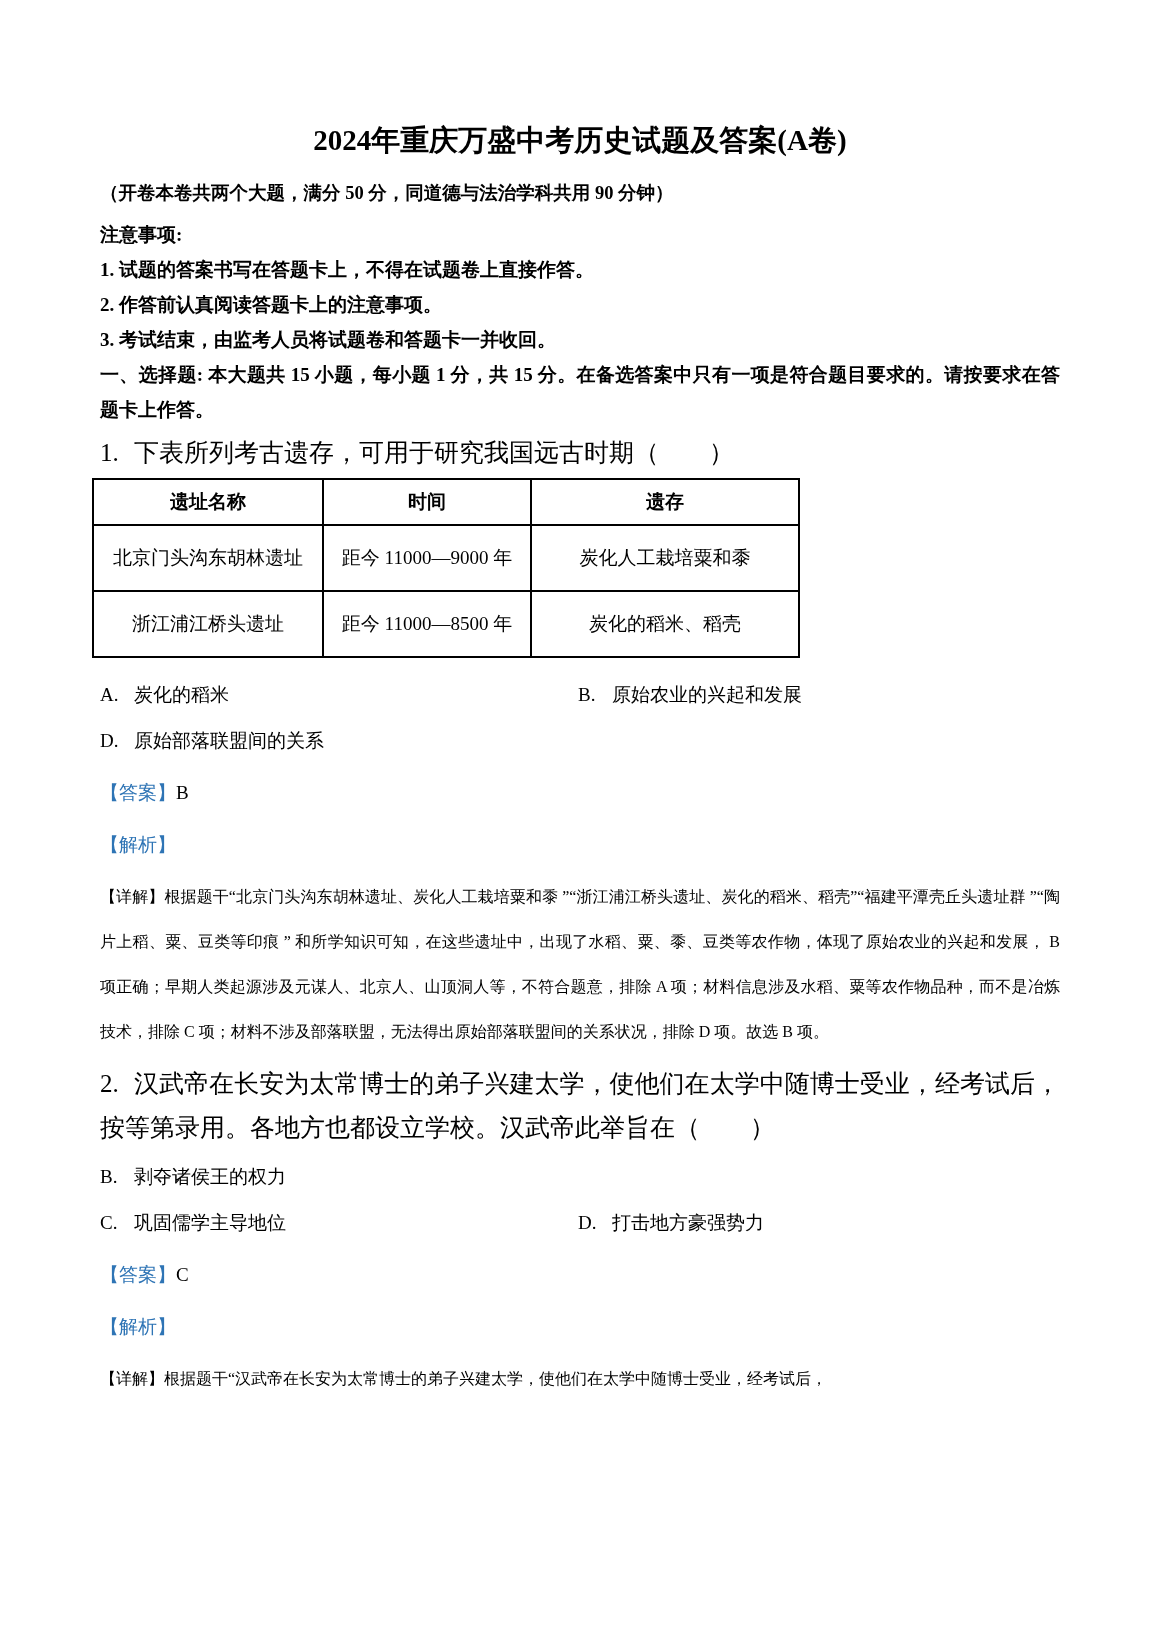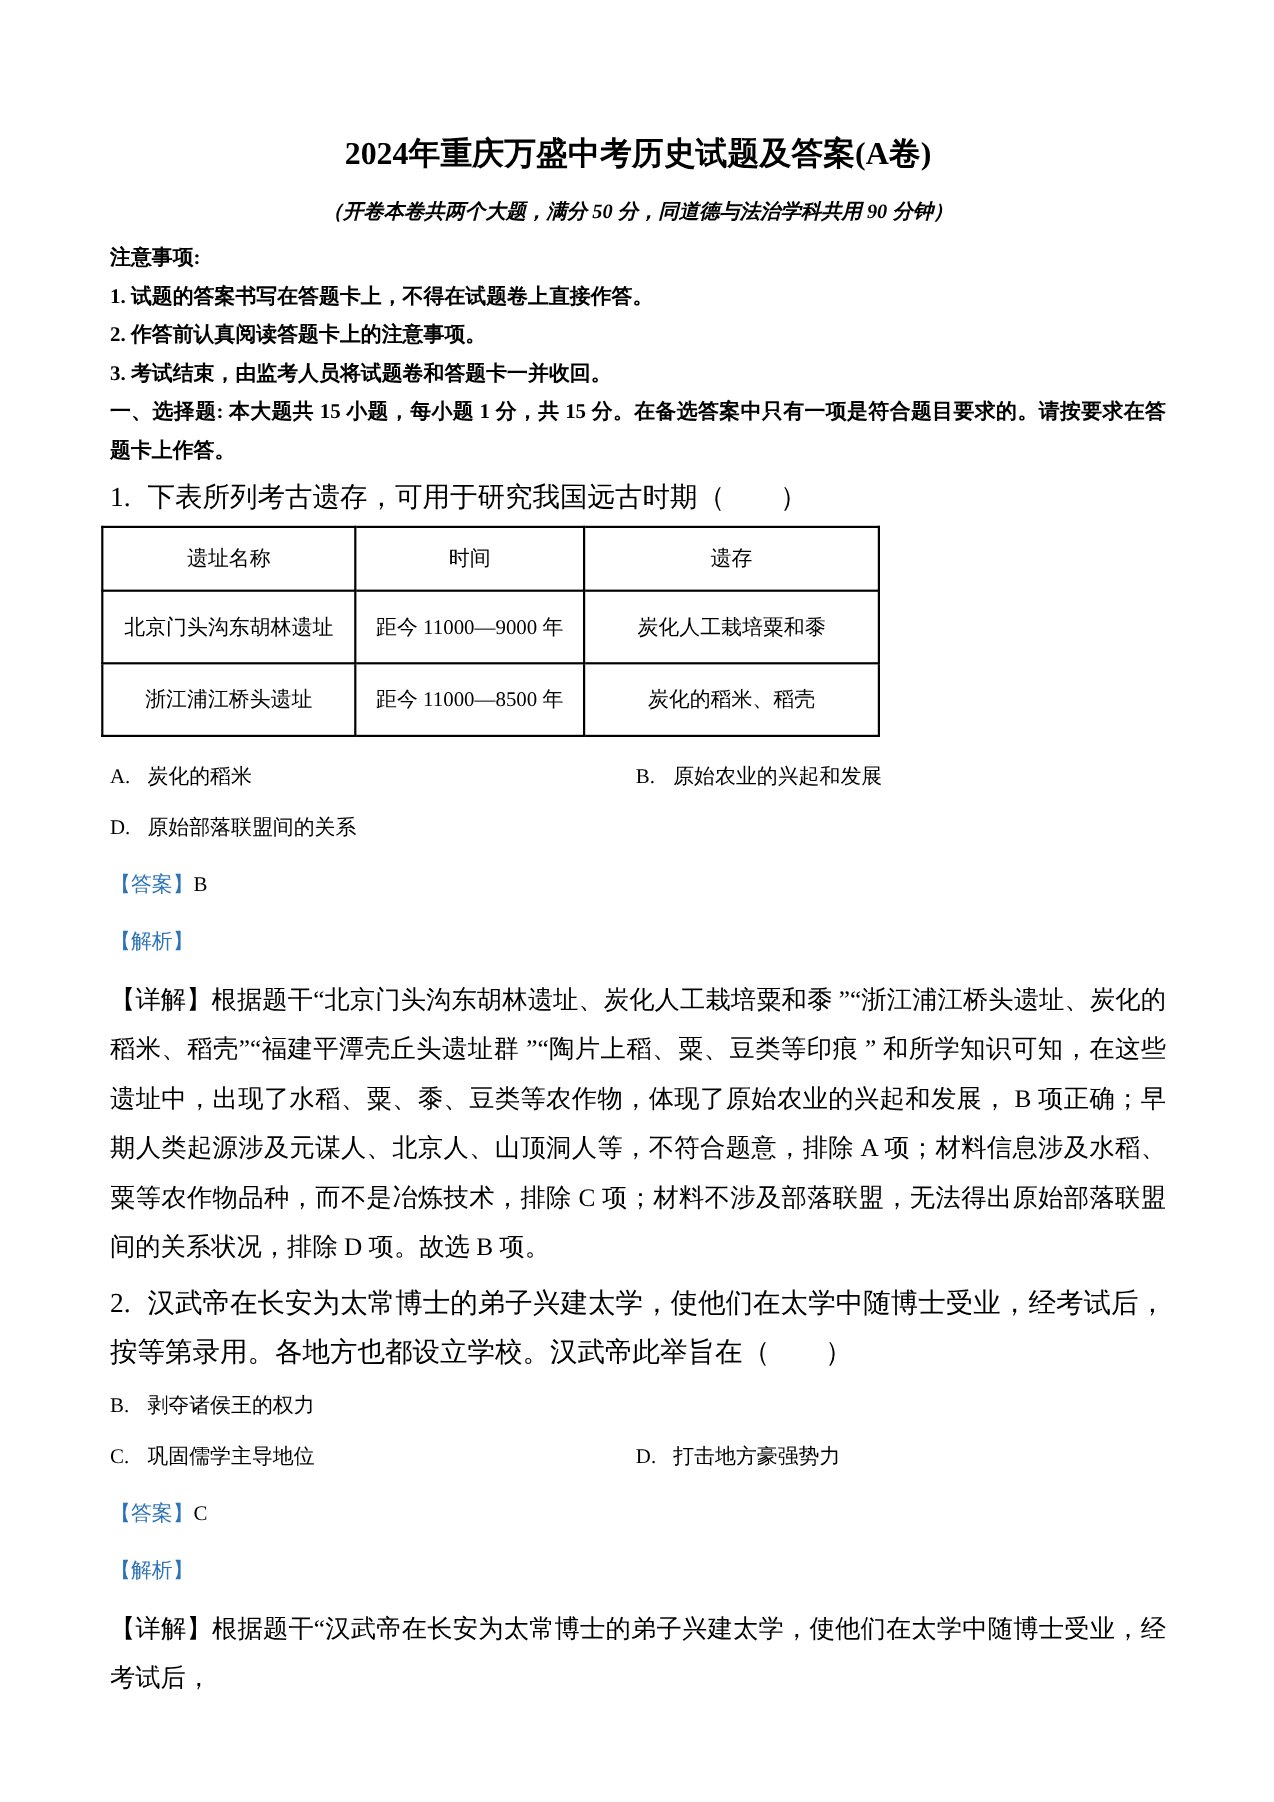--- a/index.html
+++ b/index.html
@@ -14,22 +14,22 @@
     width:1158px; height:1638px;
     padding:92px 98px 0 100px;
     overflow:hidden;
     margin-top:28px;
   }
   .title {
     margin:0; text-align:center;
     font-size:29px; font-weight:bold; line-height:40px;
   }
   .subtitle {
-    margin:20px 0 0; text-align:center;
-    font-size:18.5px; font-weight:bold; line-height:26px;font-style:italic;
+    margin:20px 0 0; 
+    font-size:18.5px; font-weight:bold; line-height:26px;
   }
   .para { margin:0; font-size:19px; line-height:35px; }
   .bold { font-weight:bold; }
   .notice-h { margin-top:12px; line-height:34px; }
   .section { text-align:justify; }
   .qpara { margin:4px 0 0; font-size:25px; line-height:44px; text-align:justify; }
   .qnum { display:inline-block; width:34px; }
   table.qtable {
     border-collapse:collapse;
     margin:3px 0 0 -8px;
@@ -38,32 +38,32 @@
   }
   table.qtable col.c1 { width:230px; }
   table.qtable col.c2 { width:208px; }
   table.qtable col.c3 { width:268px; }
   table.qtable th, table.qtable td {
     border:2px solid #000;
     font-size:19px; font-weight:normal;
     text-align:center; vertical-align:middle;
     padding:0 4px;
   }
-  table.qtable th { height:58px; }
+  table.qtable th { height:46px;font-weight:bold; }
   table.qtable td { height:66px; }
   .opts { margin-top:14px; }
   .opt-row {
     display:grid; grid-template-columns:478px 1fr;
     font-size:19px; line-height:46px;
   }
   .opt-letter { display:inline-block; min-width:34px; }
   .ansline { margin:6px 0 0; font-size:19px; line-height:46px; }
   .label-blue { color:var(--label-blue); }
   .detail {
-    margin:6px 0 0; font-size:23px; line-height:45px;
+    margin:6px 0 0; font-size:16px; line-height:45px;
     text-align:justify;
   }
   .q2block { margin-top:8px; }
 </style>
 </head>
 <body>
 
 <div class="page">
 
   <h1 class="title">2024年重庆万盛中考历史试题及答案(A卷)</h1>

